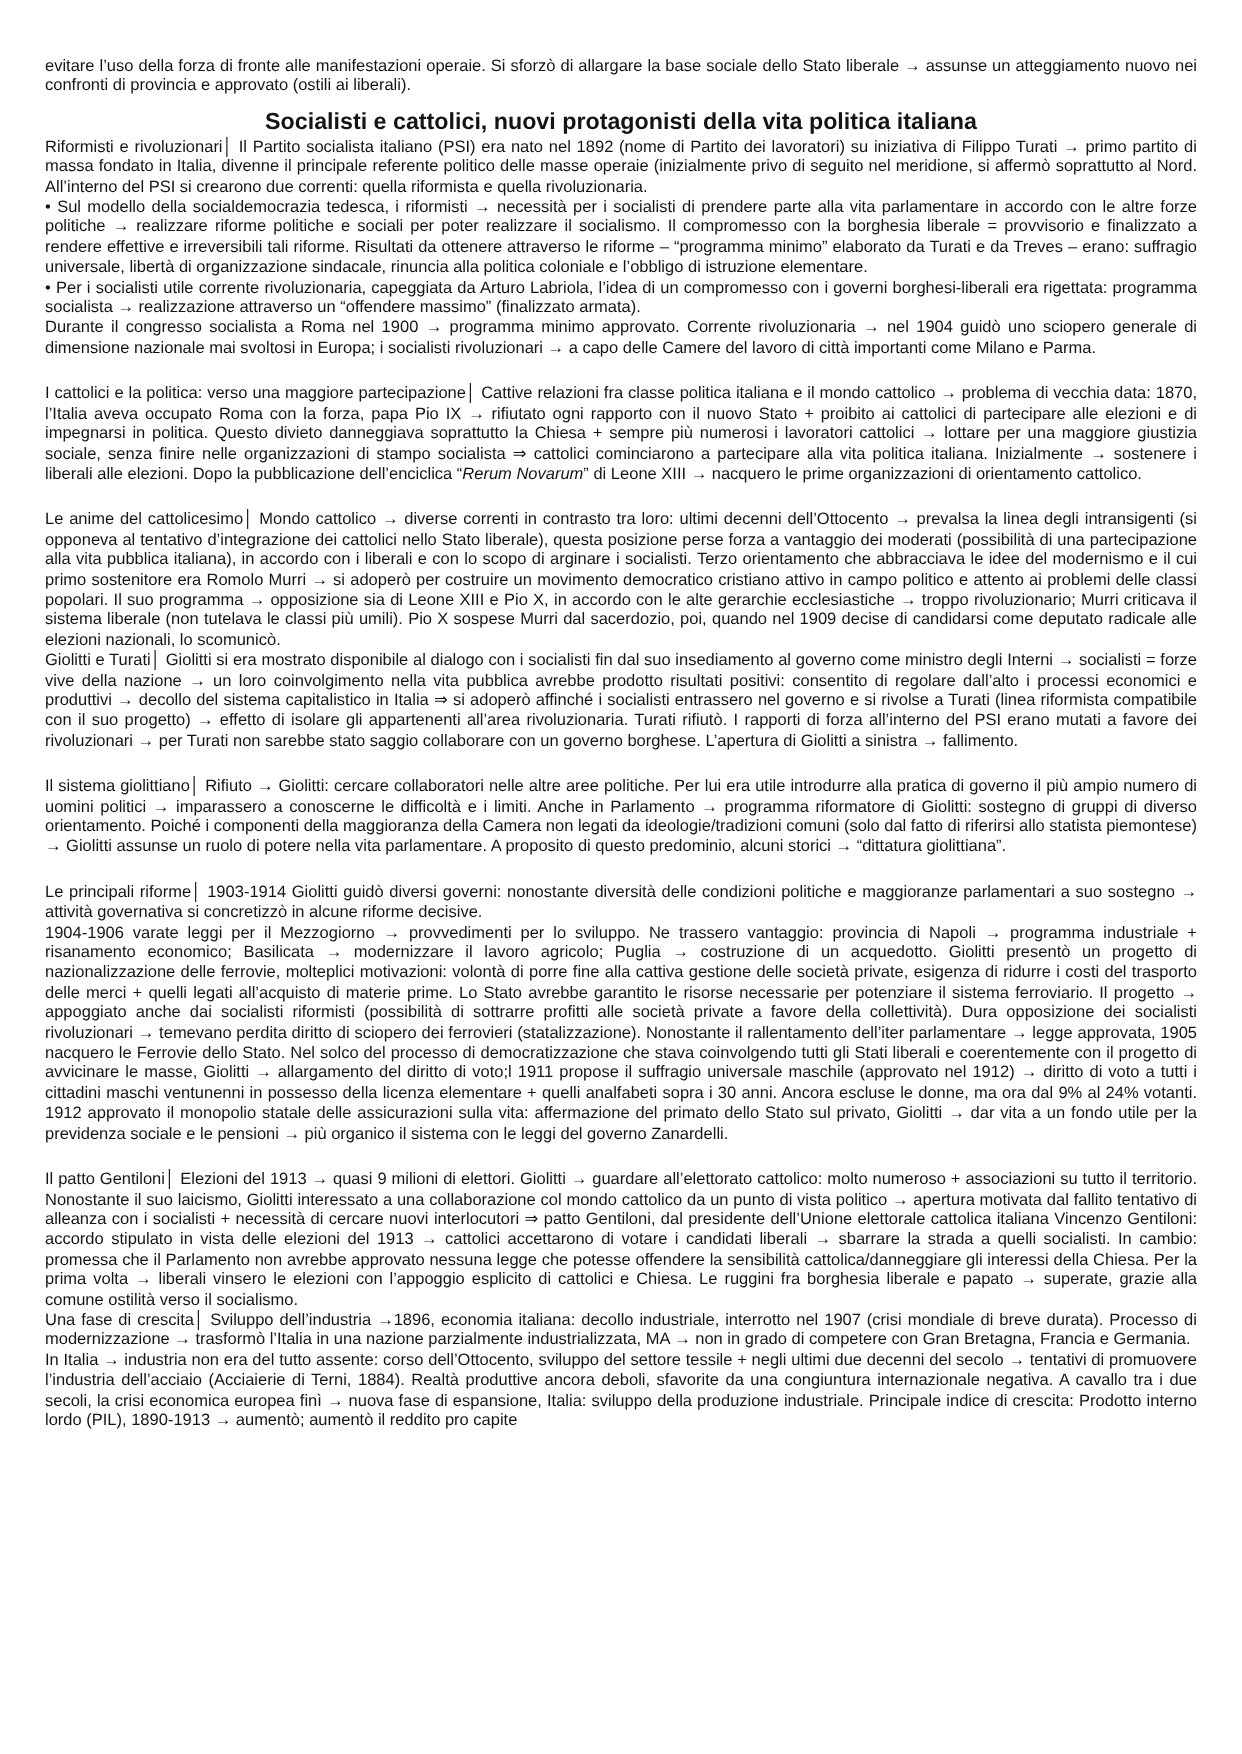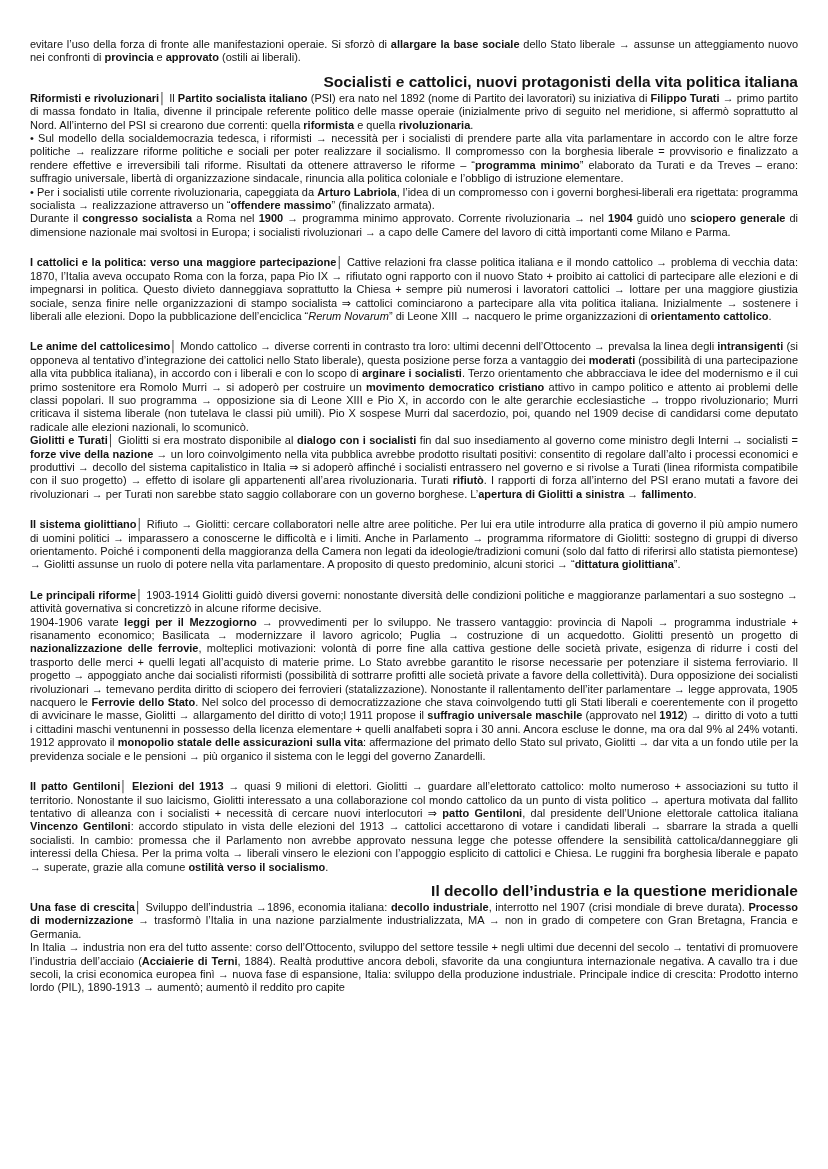--- a/index.html
+++ b/index.html
@@ -10,38 +10,37 @@
   }
   .page{padding:38px 30px 0 30px}
   .para{
     margin:0;text-align:justify;
     font-size:11px;line-height:13.4px;
   }
   .para.gap{margin-top:17px}
   .heading{
     margin:7px 0 1px 0;
     font-size:15.5px;line-height:19px;font-weight:bold;
-    text-align:right;letter-spacing:0;
+    text-align:center;letter-spacing:0;
   }
-  .b{font-weight:bold}
+  .b{font-weight:normal}
   .i{font-style:italic}
 </style>
 </head>
 <body>
 
 <div class="page">
   <main>
       <p class="para"><span>evitare l’uso della forza di fronte alle manifestazioni operaie. Si sforzò di </span><span class="b">allargare la base sociale</span><span> dello Stato liberale → assunse un atteggiamento nuovo nei confronti di </span><span class="b">provincia</span><span> e </span><span class="b">approvato</span><span> (ostili ai liberali).</span></p>
       <h2 class="heading"><span>Socialisti e cattolici, nuovi protagonisti della vita politica italiana</span></h2>
       <p class="para"><span class="b">Riformisti e rivoluzionari│</span><span> Il </span><span class="b">Partito socialista italiano</span><span> (PSI) era nato nel 1892 (nome di Partito dei lavoratori) su iniziativa di </span><span class="b">Filippo Turati</span><span> → primo partito di massa fondato in Italia, divenne il principale referente politico delle masse operaie (inizialmente privo di seguito nel meridione, si affermò soprattutto al Nord. All’interno del PSI si crearono due correnti: quella </span><span class="b">riformista</span><span> e quella </span><span class="b">rivoluzionaria</span><span>.</span></p>
       <p class="para"><span>• Sul modello della socialdemocrazia tedesca, i riformisti → necessità per i socialisti di prendere parte alla vita parlamentare in accordo con le altre forze politiche → realizzare riforme politiche e sociali per poter realizzare il socialismo. Il compromesso con la borghesia liberale = provvisorio e finalizzato a rendere effettive e irreversibili tali riforme. Risultati da ottenere attraverso le riforme – “</span><span class="b">programma minimo</span><span>” elaborato da Turati e da Treves – erano: suffragio universale, libertà di organizzazione sindacale, rinuncia alla politica coloniale e l’obbligo di istruzione elementare.</span></p>
       <p class="para"><span>• Per i socialisti utile corrente rivoluzionaria, capeggiata da </span><span class="b">Arturo Labriola</span><span>, l’idea di un compromesso con i governi borghesi-liberali era rigettata: programma socialista → realizzazione attraverso un “</span><span class="b">offendere massimo</span><span>” (finalizzato armata).</span></p>
       <p class="para"><span>Durante il </span><span class="b">congresso socialista</span><span> a Roma nel </span><span class="b">1900</span><span> → programma minimo approvato. Corrente rivoluzionaria → nel </span><span class="b">1904</span><span> guidò uno </span><span class="b">sciopero generale</span><span> di dimensione nazionale mai svoltosi in Europa; i socialisti rivoluzionari → a capo delle Camere del lavoro di città importanti come Milano e Parma.</span></p>
       <p class="para gap"><span class="b">I cattolici e la politica: verso una maggiore partecipazione│</span><span> Cattive relazioni fra classe politica italiana e il mondo cattolico → problema di vecchia data: 1870, l’Italia aveva occupato Roma con la forza, papa Pio IX → rifiutato ogni rapporto con il nuovo Stato + proibito ai cattolici di partecipare alle elezioni e di impegnarsi in politica. Questo divieto danneggiava soprattutto la Chiesa + sempre più numerosi i lavoratori cattolici → lottare per una maggiore giustizia sociale, senza finire nelle organizzazioni di stampo socialista ⇒ cattolici cominciarono a partecipare alla vita politica italiana. Inizialmente → sostenere i liberali alle elezioni. Dopo la pubblicazione dell’enciclica “</span><span class="i">Rerum Novarum</span><span>” di Leone XIII → nacquero le prime organizzazioni di </span><span class="b">orientamento cattolico</span><span>.</span></p>
       <p class="para gap"><span class="b">Le anime del cattolicesimo│</span><span> Mondo cattolico → diverse correnti in contrasto tra loro: ultimi decenni dell’Ottocento → prevalsa la linea degli </span><span class="b">intransigenti</span><span> (si opponeva al tentativo d’integrazione dei cattolici nello Stato liberale), questa posizione perse forza a vantaggio dei </span><span class="b">moderati</span><span> (possibilità di una partecipazione alla vita pubblica italiana), in accordo con i liberali e con lo scopo di </span><span class="b">arginare i socialisti</span><span>. Terzo orientamento che abbracciava le idee del modernismo e il cui primo sostenitore era Romolo Murri → si adoperò per costruire un </span><span class="b">movimento democratico cristiano</span><span> attivo in campo politico e attento ai problemi delle classi popolari. Il suo programma → opposizione sia di Leone XIII e Pio X, in accordo con le alte gerarchie ecclesiastiche → troppo rivoluzionario; Murri criticava il sistema liberale (non tutelava le classi più umili). Pio X sospese Murri dal sacerdozio, poi, quando nel 1909 decise di candidarsi come deputato radicale alle elezioni nazionali, lo scomunicò.</span></p>
       <p class="para"><span class="b">Giolitti e Turati│</span><span> Giolitti si era mostrato disponibile al </span><span class="b">dialogo con i socialisti</span><span> fin dal suo insediamento al governo come ministro degli Interni → socialisti = </span><span class="b">forze vive della nazione</span><span> → un loro coinvolgimento nella vita pubblica avrebbe prodotto risultati positivi: consentito di regolare dall’alto i processi economici e produttivi → decollo del sistema capitalistico in Italia ⇒ si adoperò affinché i socialisti entrassero nel governo e si rivolse a Turati (linea riformista compatibile con il suo progetto) → effetto di isolare gli appartenenti all’area rivoluzionaria. Turati </span><span class="b">rifiutò</span><span>. I rapporti di forza all’interno del PSI erano mutati a favore dei rivoluzionari → per Turati non sarebbe stato saggio collaborare con un governo borghese. L’</span><span class="b">apertura di Giolitti a sinistra</span><span> → </span><span class="b">fallimento</span><span>.</span></p>
       <p class="para gap"><span class="b">Il sistema giolittiano│</span><span> Rifiuto → Giolitti: cercare collaboratori nelle altre aree politiche. Per lui era utile introdurre alla pratica di governo il più ampio numero di uomini politici → imparassero a conoscerne le difficoltà e i limiti. Anche in Parlamento → programma riformatore di Giolitti: sostegno di gruppi di diverso orientamento. Poiché i componenti della maggioranza della Camera non legati da ideologie/tradizioni comuni (solo dal fatto di riferirsi allo statista piemontese) → Giolitti assunse un ruolo di potere nella vita parlamentare. A proposito di questo predominio, alcuni storici → “</span><span class="b">dittatura giolittiana</span><span>”.</span></p>
       <p class="para gap"><span class="b">Le principali riforme│</span><span> 1903-1914 Giolitti guidò diversi governi: nonostante diversità delle condizioni politiche e maggioranze parlamentari a suo sostegno → attività governativa si concretizzò in alcune riforme decisive.</span><br><span>1904-1906 varate </span><span class="b">leggi per il Mezzogiorno</span><span> → provvedimenti per lo sviluppo. Ne trassero vantaggio: provincia di Napoli → programma industriale + risanamento economico; Basilicata → modernizzare il lavoro agricolo; Puglia → costruzione di un acquedotto. Giolitti presentò un progetto di </span><span class="b">nazionalizzazione delle ferrovie</span><span>, molteplici motivazioni: volontà di porre fine alla cattiva gestione delle società private, esigenza di ridurre i costi del trasporto delle merci + quelli legati all’acquisto di materie prime. Lo Stato avrebbe garantito le risorse necessarie per potenziare il sistema ferroviario. Il progetto → appoggiato anche dai socialisti riformisti (possibilità di sottrarre profitti alle società private a favore della collettività). Dura opposizione dei socialisti rivoluzionari → temevano perdita diritto di sciopero dei ferrovieri (statalizzazione). Nonostante il rallentamento dell’iter parlamentare → legge approvata, 1905 nacquero le </span><span class="b">Ferrovie dello Stato</span><span>. Nel solco del processo di democratizzazione che stava coinvolgendo tutti gli Stati liberali e coerentemente con il progetto di avvicinare le masse, Giolitti → allargamento del diritto di voto;l 1911 propose il </span><span class="b">suffragio universale maschile</span><span> (approvato nel </span><span class="b">1912</span><span>) → diritto di voto a tutti i cittadini maschi ventunenni in possesso della licenza elementare + quelli analfabeti sopra i 30 anni. Ancora escluse le donne, ma ora dal 9% al 24% votanti. 1912 approvato il </span><span class="b">monopolio statale delle assicurazioni sulla vita</span><span>: affermazione del primato dello Stato sul privato, Giolitti → dar vita a un fondo utile per la previdenza sociale e le pensioni → più organico il sistema con le leggi del governo Zanardelli.</span></p>
       <p class="para gap"><span class="b">Il patto Gentiloni│ Elezioni del 1913</span><span> → quasi 9 milioni di elettori. Giolitti → guardare all’elettorato cattolico: molto numeroso + associazioni su tutto il territorio. Nonostante il suo laicismo, Giolitti interessato a una collaborazione col mondo cattolico da un punto di vista politico → apertura motivata dal fallito tentativo di alleanza con i socialisti + necessità di cercare nuovi interlocutori ⇒ </span><span class="b">patto Gentiloni</span><span>, dal presidente dell’Unione elettorale cattolica italiana </span><span class="b">Vincenzo Gentiloni</span><span>: accordo stipulato in vista delle elezioni del 1913 → cattolici accettarono di votare i candidati liberali → sbarrare la strada a quelli socialisti. In cambio: promessa che il Parlamento non avrebbe approvato nessuna legge che potesse offendere la sensibilità cattolica/danneggiare gli interessi della Chiesa. Per la prima volta → liberali vinsero le elezioni con l’appoggio esplicito di cattolici e Chiesa. Le ruggini fra borghesia liberale e papato → superate, grazie alla comune </span><span class="b">ostilità verso il socialismo</span><span>.</span></p>
-      <h2 class="heading"><span>Il decollo dell’industria e la questione meridionale</span></h2>
       <p class="para"><span class="b">Una fase di crescita│</span><span> Sviluppo dell’industria →1896, economia italiana: </span><span class="b">decollo industriale</span><span>, interrotto nel 1907 (crisi mondiale di breve durata). </span><span class="b">Processo di modernizzazione</span><span> → trasformò l’Italia in una nazione parzialmente industrializzata, MA → non in grado di competere con Gran Bretagna, Francia e Germania.</span><br><span>In Italia → industria non era del tutto assente: corso dell’Ottocento, sviluppo del settore tessile + negli ultimi due decenni del secolo → tentativi di promuovere l’industria dell’acciaio (</span><span class="b">Acciaierie di Terni</span><span>, 1884). Realtà produttive ancora deboli, sfavorite da una congiuntura internazionale negativa. A cavallo tra i due secoli, la crisi economica europea finì → nuova fase di espansione, Italia: sviluppo della produzione industriale. Principale indice di crescita: Prodotto interno lordo (PIL), 1890-1913 → aumentò; aumentò il reddito pro capite</span></p>
     </main>
 </div>
 
 </body></html>

